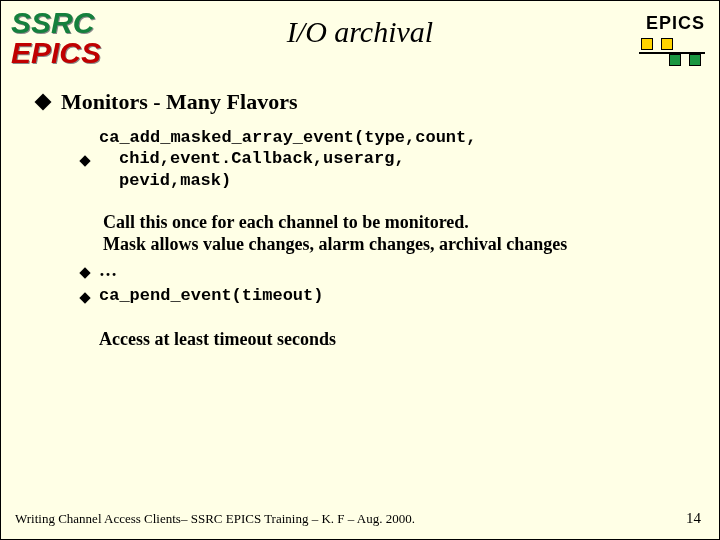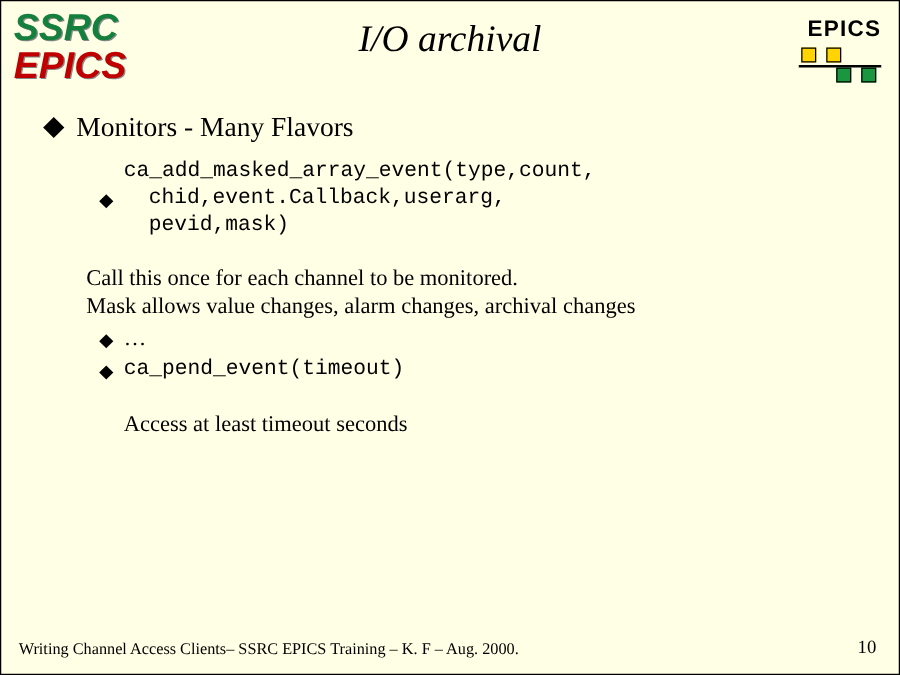--- a/index.html
+++ b/index.html
@@ -65,20 +65,21 @@
   .sq.yellow { background: #ffd400; }
   .sq.green  { background: #1a9641; }
   .sq.line {
     position: absolute;
     border: 0;
     border-top: 2px solid #000;
     height: 0;
   }
   .content {
     padding: 8px 19px 0 36px;
+    font-weight: bold;
   }
   .h-bullet {
     display: flex;
     align-items: flex-start;
     font-size: 22px;
     margin-bottom: 12px;
   }
   .h-bullet .diamond, .sub .diamond {
     width: 12px; height: 12px;
     background: #000;
@@ -102,21 +103,21 @@
   .mono {
     font-family: "Courier New", Courier, monospace;
     font-size: 17px;
     line-height: 1.25;
     white-space: pre-wrap;
   }
   .sub .mono-indent {
     margin-left: 20px;
   }
   .para {
-    margin-left: 32px;
+    margin-left: 66px;
     font-size: 18px;
     line-height: 1.25;
     margin-top: 20px;
     margin-bottom: 4px;
   }
   .para2 {
     margin-left: 62px;
     font-size: 18px;
     line-height: 1.25;
     margin-top: 22px;
@@ -184,13 +185,13 @@
   <div class="sub">
     <div class="diamond"></div>
     <div class="mono">ca_pend_event(timeout)</div>
   </div>
 
   <div class="para2">Access at least timeout seconds</div>
 
 </div>
 
 <div class="footer">Writing Channel Access Clients– SSRC EPICS Training – K. F – Aug. 2000.</div>
-<div class="pagenum">10</div>
+<div class="pagenum">14</div>
 
 </body></html>

